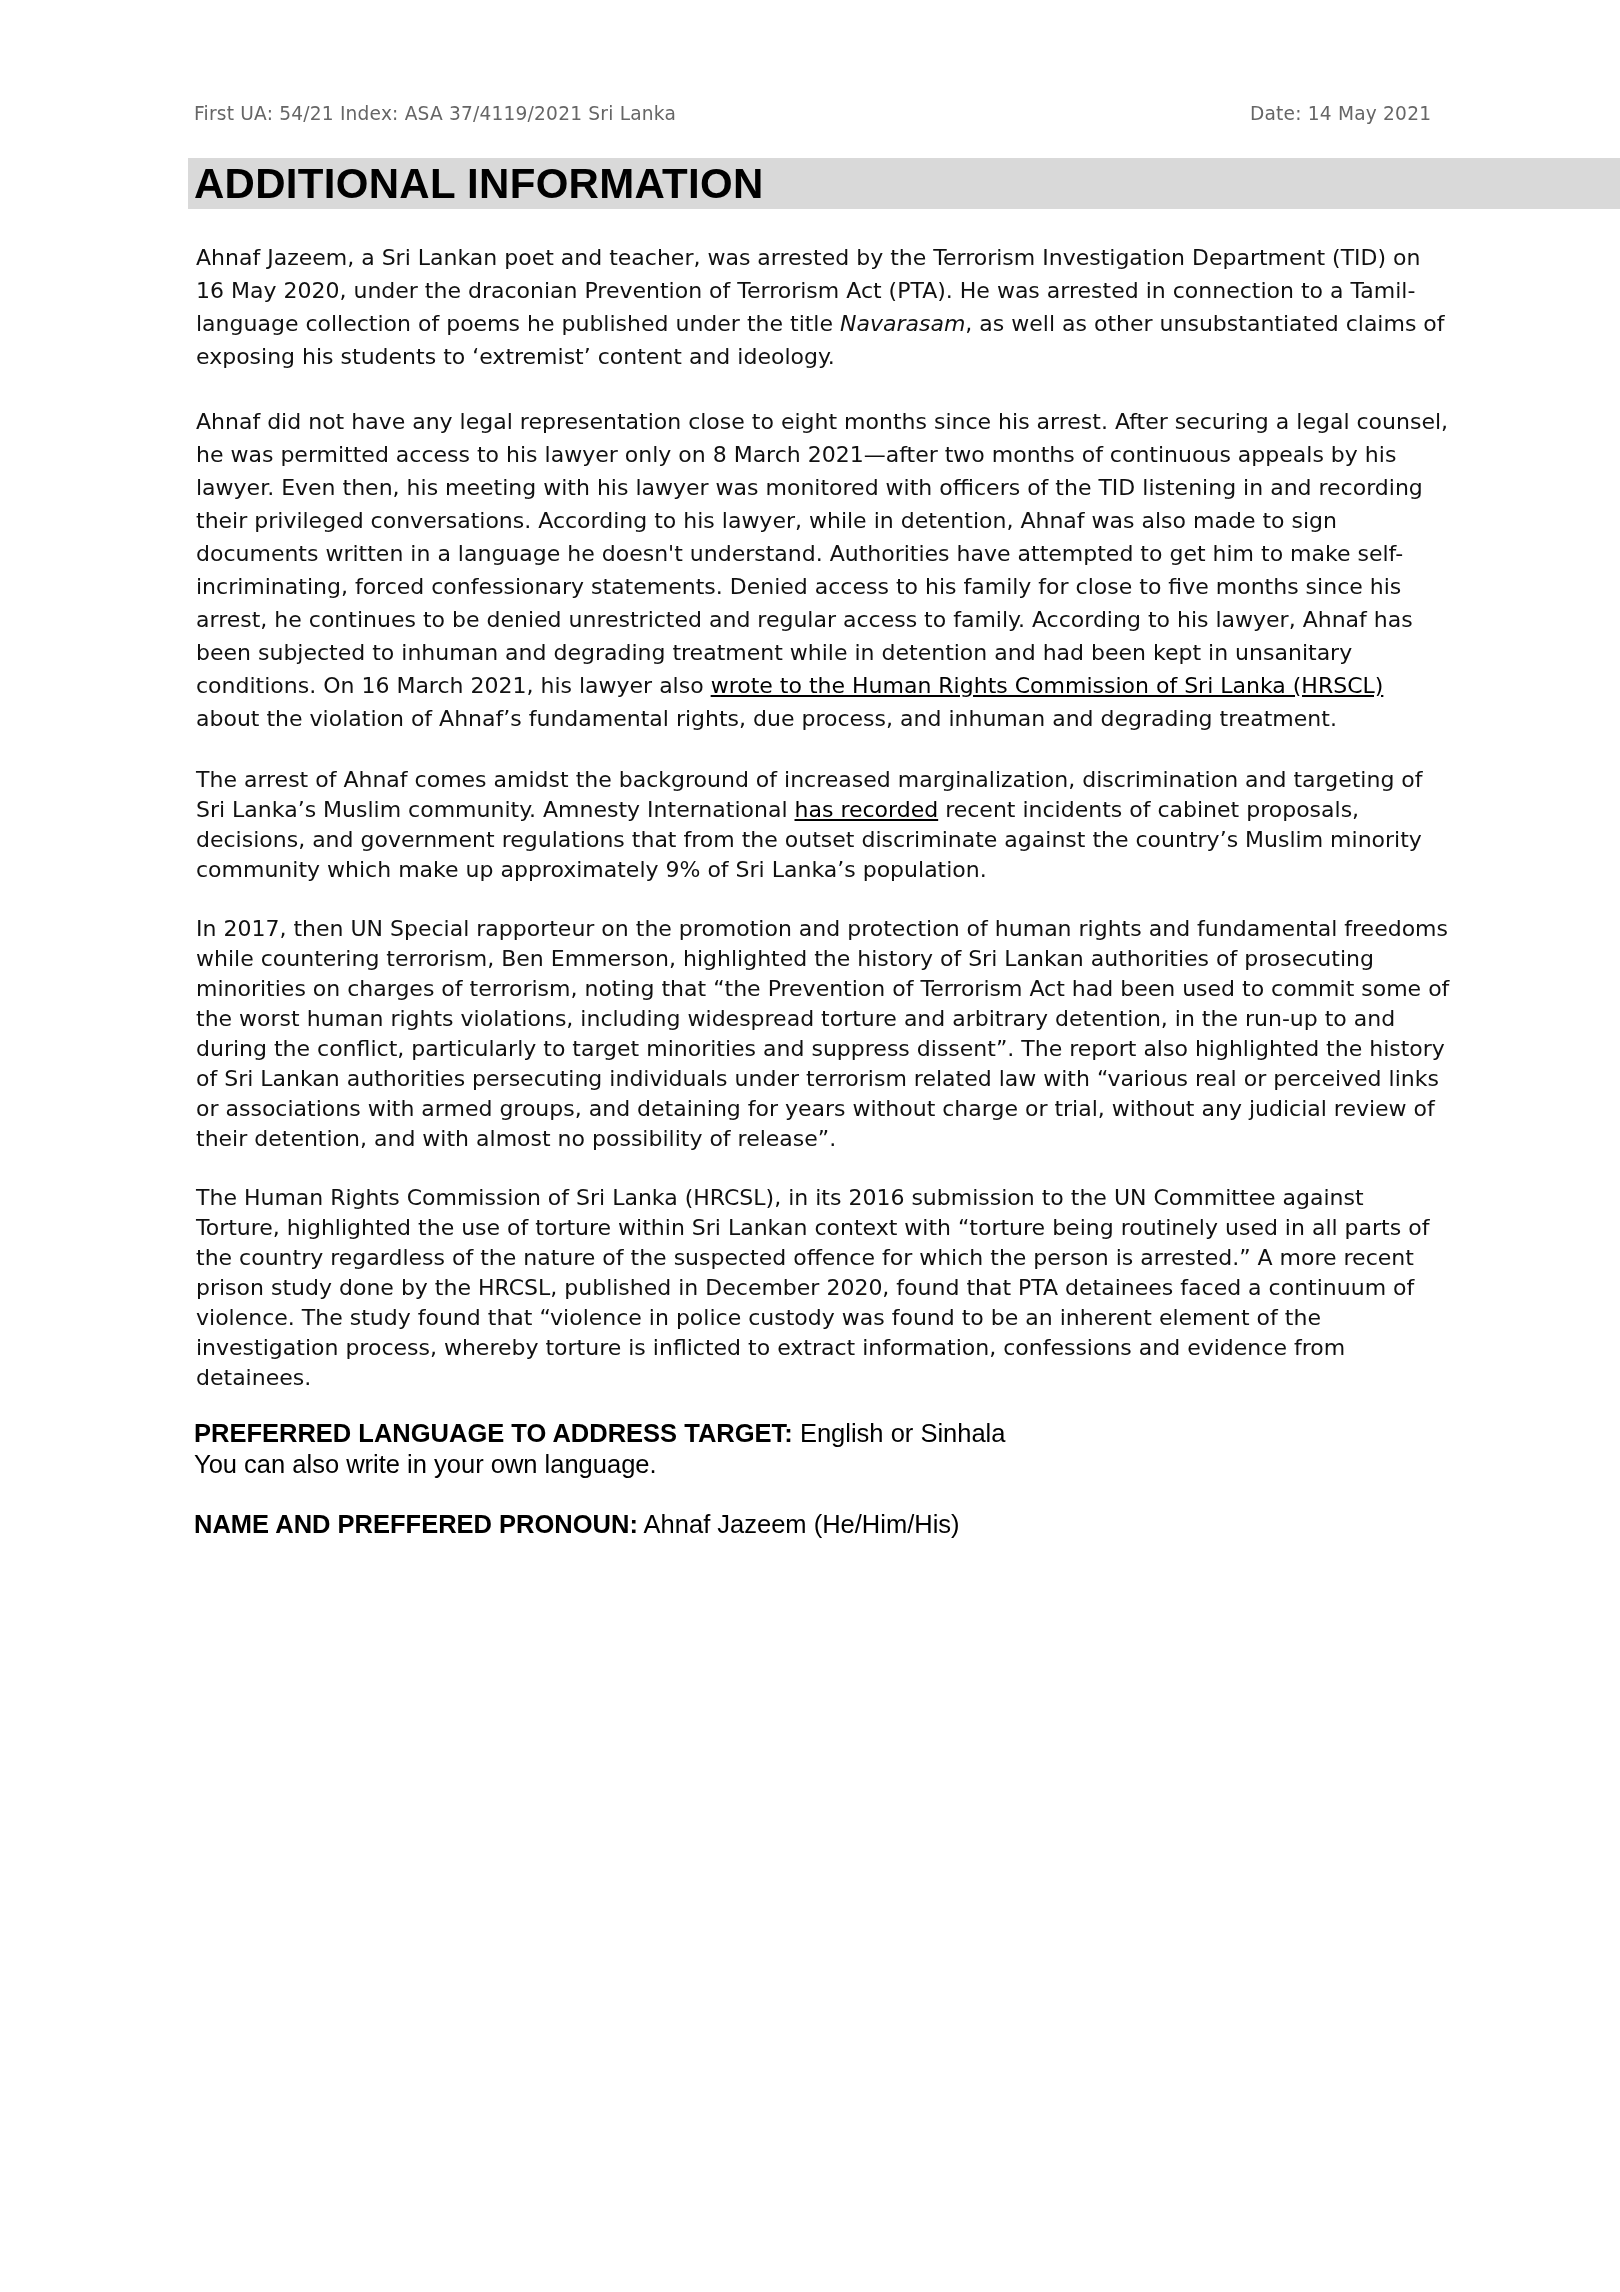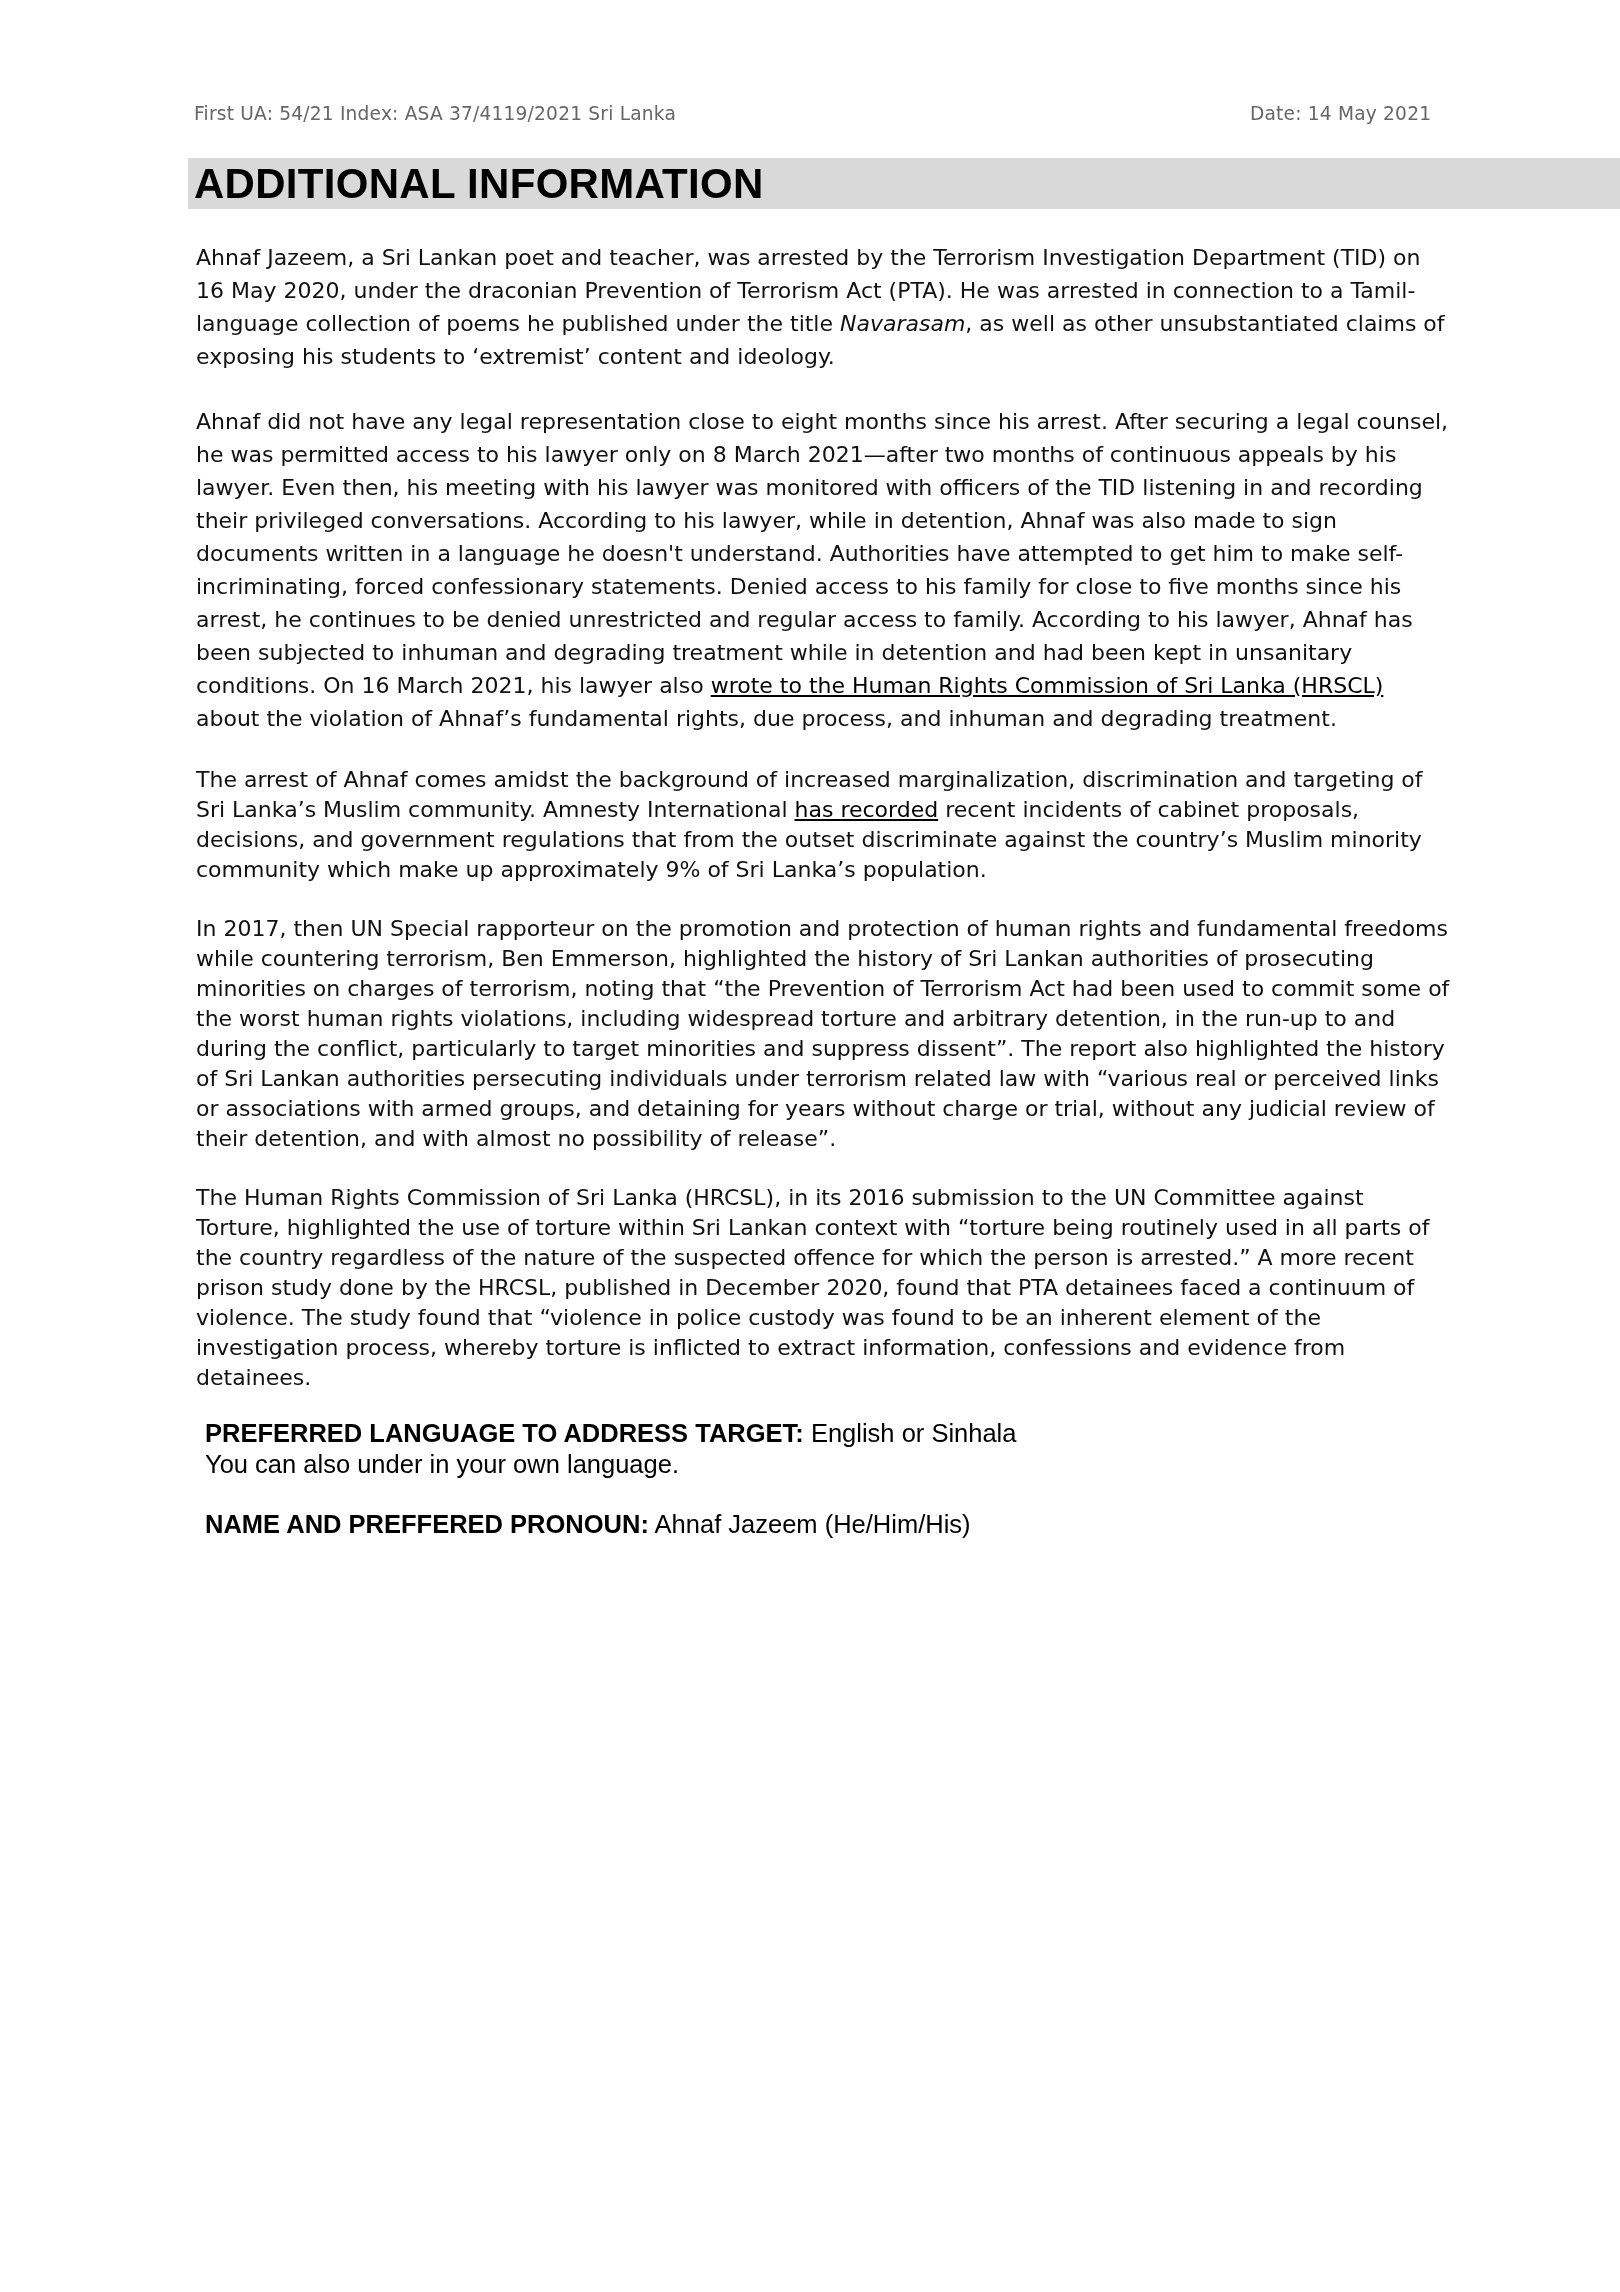--- a/index.html
+++ b/index.html
@@ -73,21 +73,20 @@
 
     .action-block {
       position: absolute;
       left: 194px;
       top: 1418px;
       width: 1255px;
       font-family: "Liberation Sans", sans-serif;
       font-size: 25.5px;
       line-height: 31px;
       color: #000;
-      margin-left: 11px;
     }
     .action-block .item { margin-bottom: 29px; }
     .action-block .label { font-weight: bold; }
   </style>
 </head>
 <body>
 
 <div class="page-header">
   <span class="left">First UA: 54/21 Index: ASA 37/4119/2021 Sri Lanka</span>
   <span class="right">Date: 14 May 2021</span>
@@ -105,19 +104,19 @@
   <p class="p-tight p3"><span>The arrest of Ahnaf comes amidst the background of increased marginalization, discrimination and targeting of Sri Lanka’s Muslim community. Amnesty International </span><a href="#">has recorded</a><span> recent incidents of cabinet proposals, decisions, and government regulations that from the outset discriminate against the country’s Muslim minority community which make up approximately 9% of Sri Lanka’s population.</span></p>
 
   <p class="p-tight p4">In 2017, then UN Special rapporteur on the promotion and protection of human rights and fundamental freedoms while countering terrorism, Ben Emmerson, highlighted the history of Sri Lankan authorities of prosecuting minorities on charges of terrorism, noting that “the Prevention of Terrorism Act had been used to commit some of the worst human rights violations, including widespread torture and arbitrary detention, in the run-up to and during the conflict, particularly to target minorities and suppress dissent”. The report also highlighted the history of Sri Lankan authorities persecuting individuals under terrorism related law with “various real or perceived links or associations with armed groups, and detaining for years without charge or trial, without any judicial review of their detention, and with almost no possibility of release”.</p>
 
   <p class="p-tight p5">The Human Rights Commission of Sri Lanka (HRCSL), in its 2016 submission to the UN Committee against Torture, highlighted the use of torture within Sri Lankan context with “torture being routinely used in all parts of the country regardless of the nature of the suspected offence for which the person is arrested.” A more recent prison study done by the HRCSL, published in December 2020, found that PTA detainees faced a continuum of violence. The study found that “violence in police custody was found to be an inherent element of the investigation process, whereby torture is inflicted to extract information, confessions and evidence from detainees.</p>
 </div>
 
 <div class="action-block">
   <div class="item">
     <div><span class="label">PREFERRED LANGUAGE TO ADDRESS TARGET:</span><span> English or Sinhala</span></div>
-    <div>You can also under in your own language.</div>
+    <div>You can also write in your own language.</div>
   </div>
   <div class="item">
     <div><span class="label">NAME AND PREFFERED PRONOUN:</span><span> Ahnaf Jazeem (He/Him/His)</span></div>
   </div>
 </div>
 
 
 </body></html>

